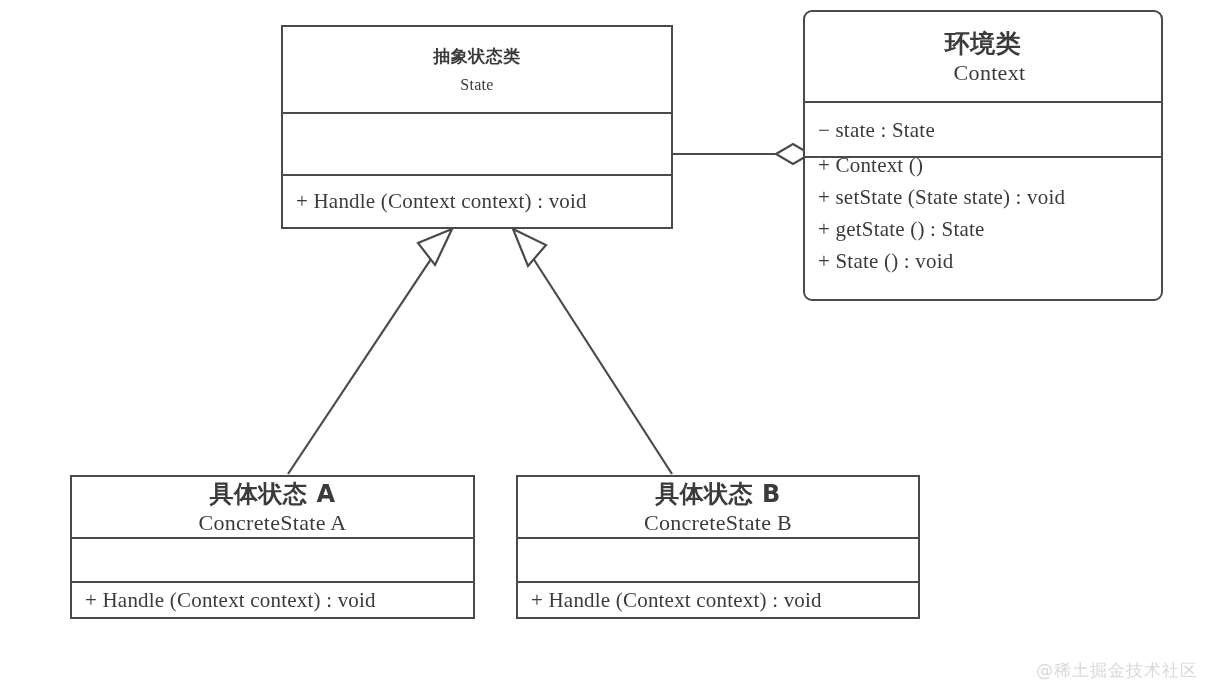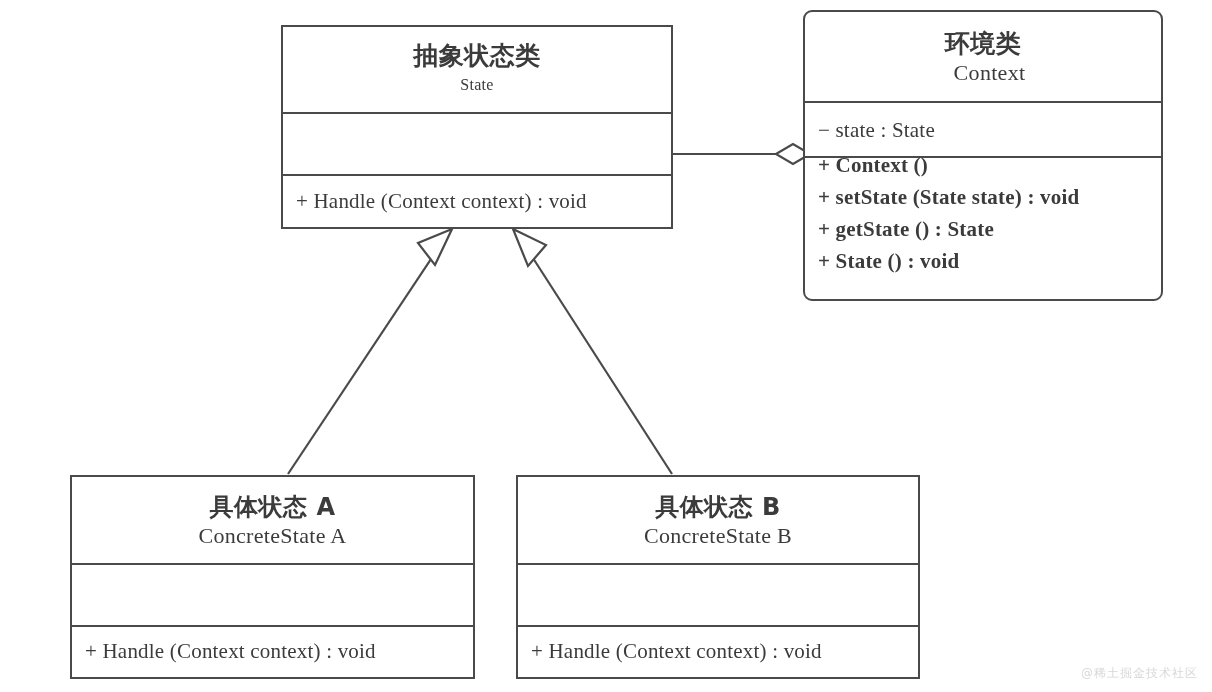--- a/index.html
+++ b/index.html
@@ -84,49 +84,49 @@
   .member {
     color: #3b3b3b;
     white-space: nowrap;
     letter-spacing: 0.2px;
   }
   
   #class-state { left: 281px; top: 25px; width: 392px; height: 204px; }
   #class-state .s1 { height: 85px; }
   #class-state .s2 { height: 62px; }
   #class-state .s3 { height: 52px; }
-  #class-state .cls-cn { font-size: 25px; line-height: 30px; }
+  #class-state .cls-cn { font-size: 17px; line-height: 30px; }
   #class-state .cls-en { font-size: 16px; line-height: 27px; }
   #class-state .member { font-size: 21px; line-height: 28px; }
 
   #class-context { left: 803px; top: 10px; width: 360px; height: 291px; border-radius: 9px; }
   #class-context .s1 { height: 89px; }
   #class-context .s2 { height: 55px; }
-  #class-context .s3 { height: 111px; font-weight: bold; }
+  #class-context .s3 { height: 111px; }
   #class-context .cls-cn { font-size: 25px; line-height: 31px; }
   #class-context .cls-en { font-size: 22px; line-height: 27px; margin-left: 13px; }
   #class-context .member { font-size: 21px; line-height: 32px; }
 
-  .concrete { width: 405px; height: 204px; top: 475px; }
+  .concrete { width: 405px; height: 144px; top: 475px; }
   #class-concrete-a { left: 70px; }
   #class-concrete-b { left: 503px; width: 404px; margin-left: 13px; }
   .concrete .s1 { height: 86px; }
   .concrete .s2 { height: 62px; }
   .concrete .s3 { height: 50px; }
   .concrete .cls-cn { font-size: 24px; line-height: 30px; }
   .concrete .cls-en { font-size: 22px; line-height: 27px; }
   .concrete .member { font-size: 21px; line-height: 28px; }
 
   
   #watermark {
     position: absolute;
     right: 14px;
     bottom: 10px;
     font-family: "DejaVu Sans", "Liberation Sans", sans-serif;
-    font-size: 12px;
+    font-size: 17px;
     color: #d8d8d8;
     letter-spacing: 1px;
     user-select: none;
     z-index: 1;
   }
 </style>
 </head>
 <body>
 
 <div id="canvas">

